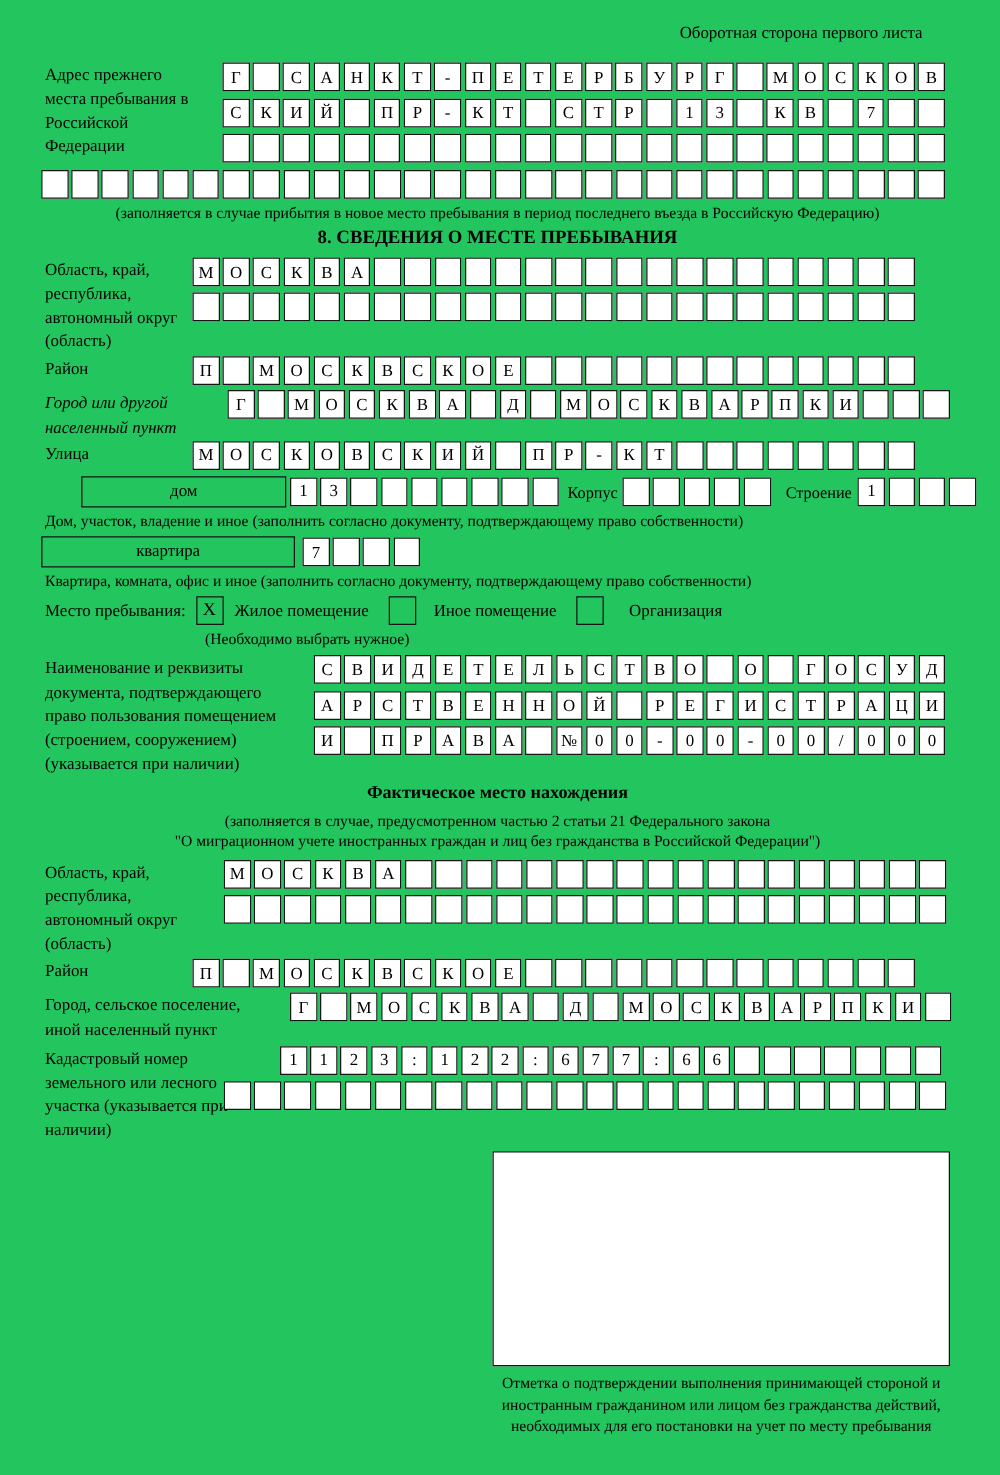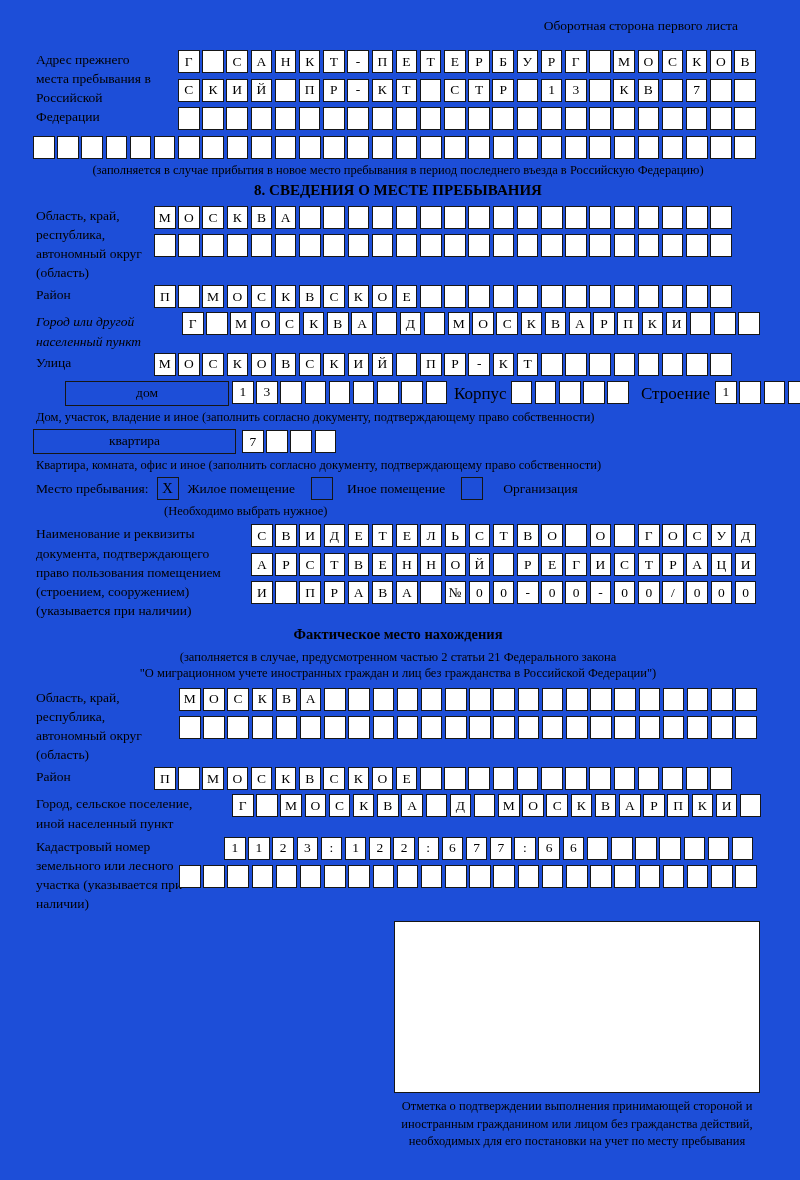--- a/index.html
+++ b/index.html
@@ -1,18 +1,18 @@
 <!DOCTYPE html>
 <html><head>
 <meta charset="utf-8">
 <style>
   html,body{margin:0;padding:0;background:#ffffff;}
   .page{
     width:800px;height:1180px;box-sizing:border-box;position:relative;
-    background:#1d4ed8;color:#000;overflow:hidden;
+    background:#22c55e;color:#000;overflow:hidden;
     font-family:"Liberation Serif","DejaVu Serif",serif;
     padding:10px 40px 0 36px;
   }
   .hdr{ text-align:right; font-size:13.5px; padding:8px 22px 16px 0; }
   .frow{ display:flex; align-items:flex-start; }
   .lblcol{ font-size:13.5px; line-height:1.42; box-sizing:border-box; flex:none; }
   .w142{ width:142px; padding-right:24px; }
   .w118{ width:118px; padding-right:6px; }
   .w146{ width:146px; padding-right:10px;font-style:italic; }
   .w112{ width:118px; padding-right:8px; }
@@ -34,21 +34,21 @@
     font-size:14.5px;
   }
   .labelbox{
     height:25px; box-sizing:border-box; flex:none;
     border:1.5px solid #161616; display:flex; align-items:center; justify-content:center;
     font-size:13.5px;
   }
   .note{ font-size:12.5px; line-height:1.3; }
   .center{ text-align:center; }
   .h-bold{ font-weight:bold; font-size:15px; text-align:center; }
-  .inline-lbl{ font-size:17px; line-height:25px; flex:none; }
+  .inline-lbl{ font-size:13px; line-height:25px; flex:none; }
   .stayrow{ display:flex; align-items:center; font-size:13.5px; }
   .bigbox{ border:1.5px solid #161616; box-sizing:border-box; background:#fff; }
 </style>
 </head>
 <body>
 
 <div class="page">
 
   <div class="hdr">Оборотная сторона первого листа</div>
 
@@ -314,21 +314,21 @@
         <span class="cell"></span>
         <span class="cell"></span>
         <span class="cell"></span>
         <span class="cell"></span>
         <span class="cell"></span>
         <span class="cell"></span>
         <span class="cell"></span>
       </div>
   </div>
 
-  <div class="frow" style="margin: 5px 0 0 -3px; align-items:flex-start;padding-left:32px;">
+  <div class="frow" style="margin: 5px 0 0 -3px; align-items:center;padding-left:32px;">
     <div class="labelbox" style="width:164px;">дом</div>
     <div class="cellrow" style="margin-left:3px;">
         <span class="cell">1</span>
         <span class="cell">3</span>
         <span class="cell"></span>
         <span class="cell"></span>
         <span class="cell"></span>
         <span class="cell"></span>
         <span class="cell"></span>
         <span class="cell"></span>

